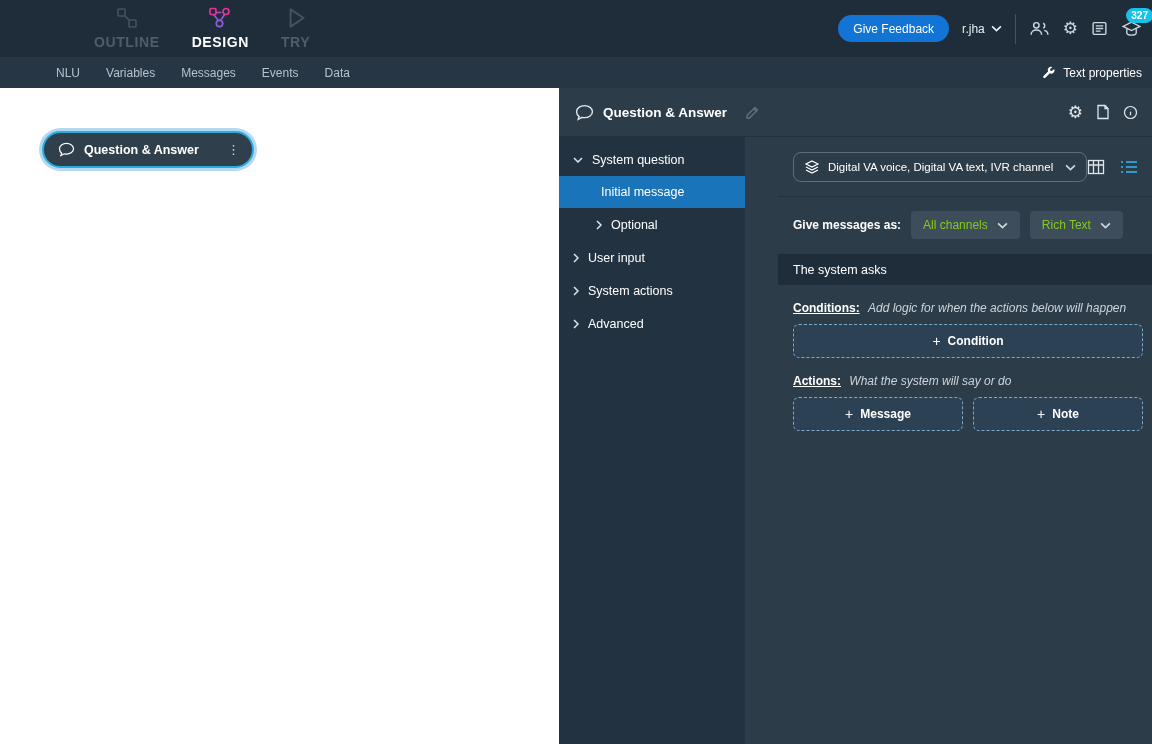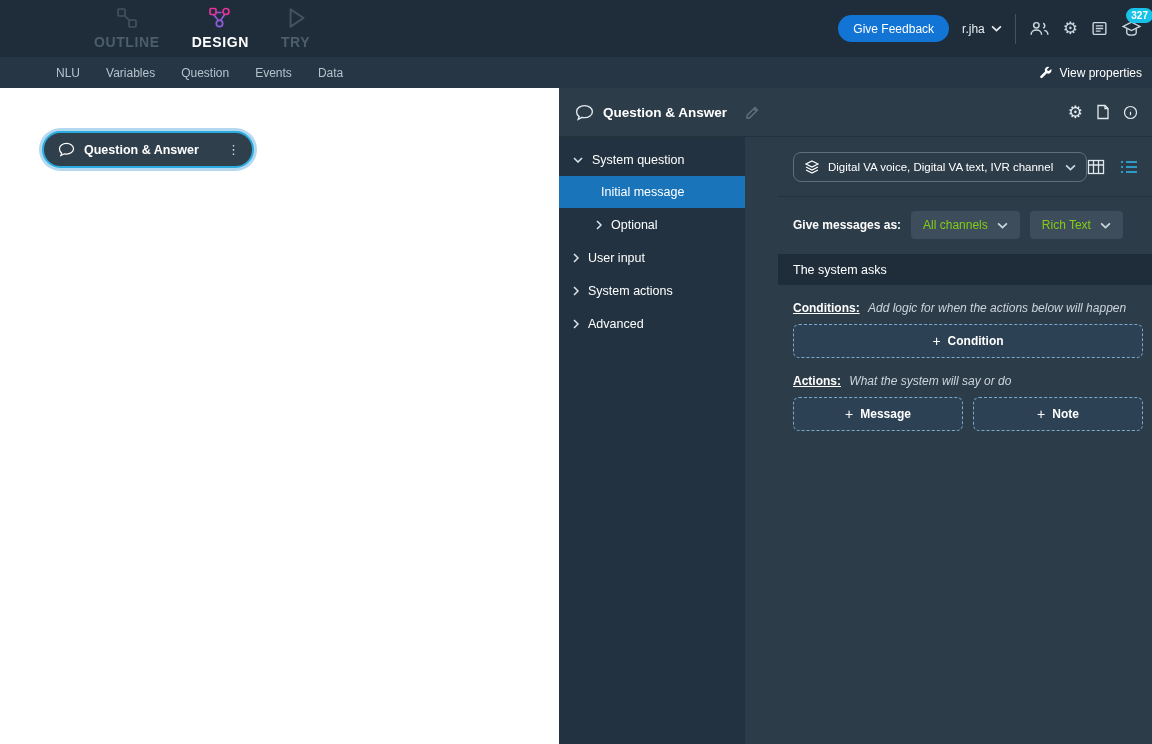--- a/index.html
+++ b/index.html
@@ -140,30 +140,30 @@
             <path d="M5.5 8.2V12c0 1.2 2 2.3 4.5 2.3s4.5-1.1 4.5-2.3V8.2"></path>
         </svg>
         <span class="badge">327</span>
       </span>
     </div>
   </header>
 
   <nav class="subnav">
     <span class="subnav-item">NLU</span>
     <span class="subnav-item">Variables</span>
-    <span class="subnav-item">Question</span>
+    <span class="subnav-item">Messages</span>
     <span class="subnav-item">Events</span>
     <span class="subnav-item">Data</span>
     <span class="subnav-right">
       <span>
         <svg width="15" height="15" viewBox="0 0 16 16" fill="currentColor">
           <path d="M14.2 4.3a3.6 3.6 0 0 1-4.8 4.6L4.6 13.7a1.3 1.3 0 0 1-1.9-1.9l4.8-4.8a3.6 3.6 0 0 1 4.6-4.8L9.7 4.6l.3 1.4 1.4.3z"></path>
         </svg>
       </span>
-      <span>View properties</span>
+      <span>Text properties</span>
     </span>
   </nav>
 
   <div class="main">
 
     <div class="canvas">
       <div class="node">
         <span>
           <svg width="17" height="15" viewBox="0 0 18 16" fill="none" stroke="#fff" stroke-width="1.3">
             <path d="M9 1.5c4.1 0 7.5 2.5 7.5 5.7S13.1 12.9 9 12.9c-.8 0-1.6-.1-2.3-.3L3 14.5l.9-2.6C2.4 10.8 1.5 9.3 1.5 7.2 1.5 4 4.9 1.5 9 1.5z"></path>

